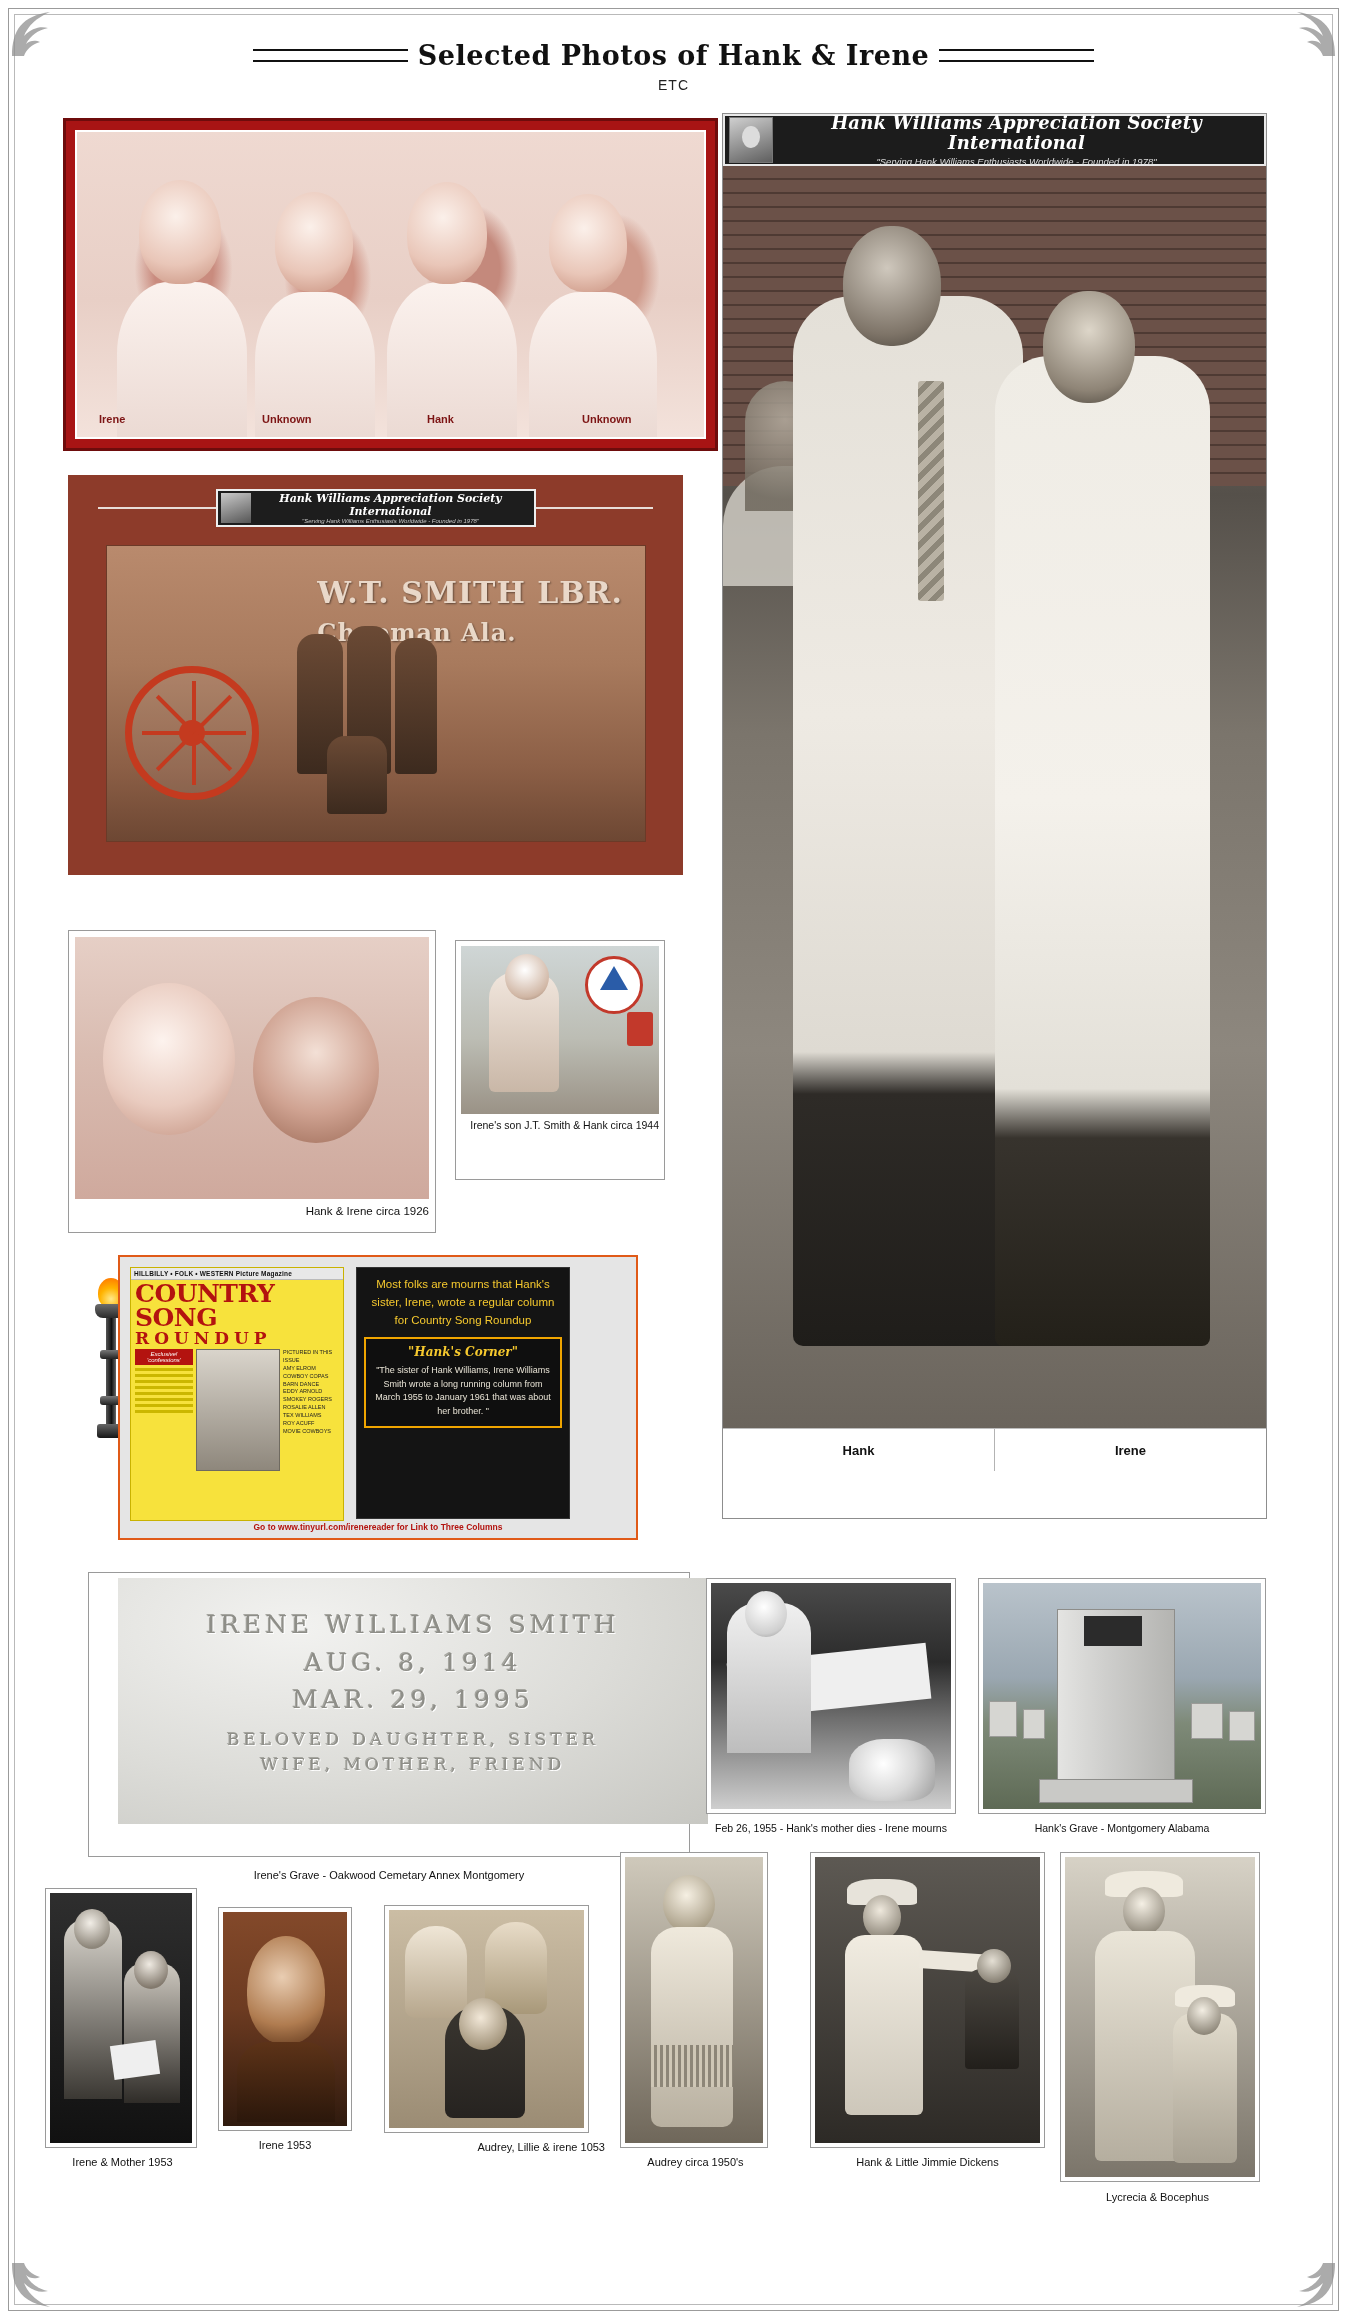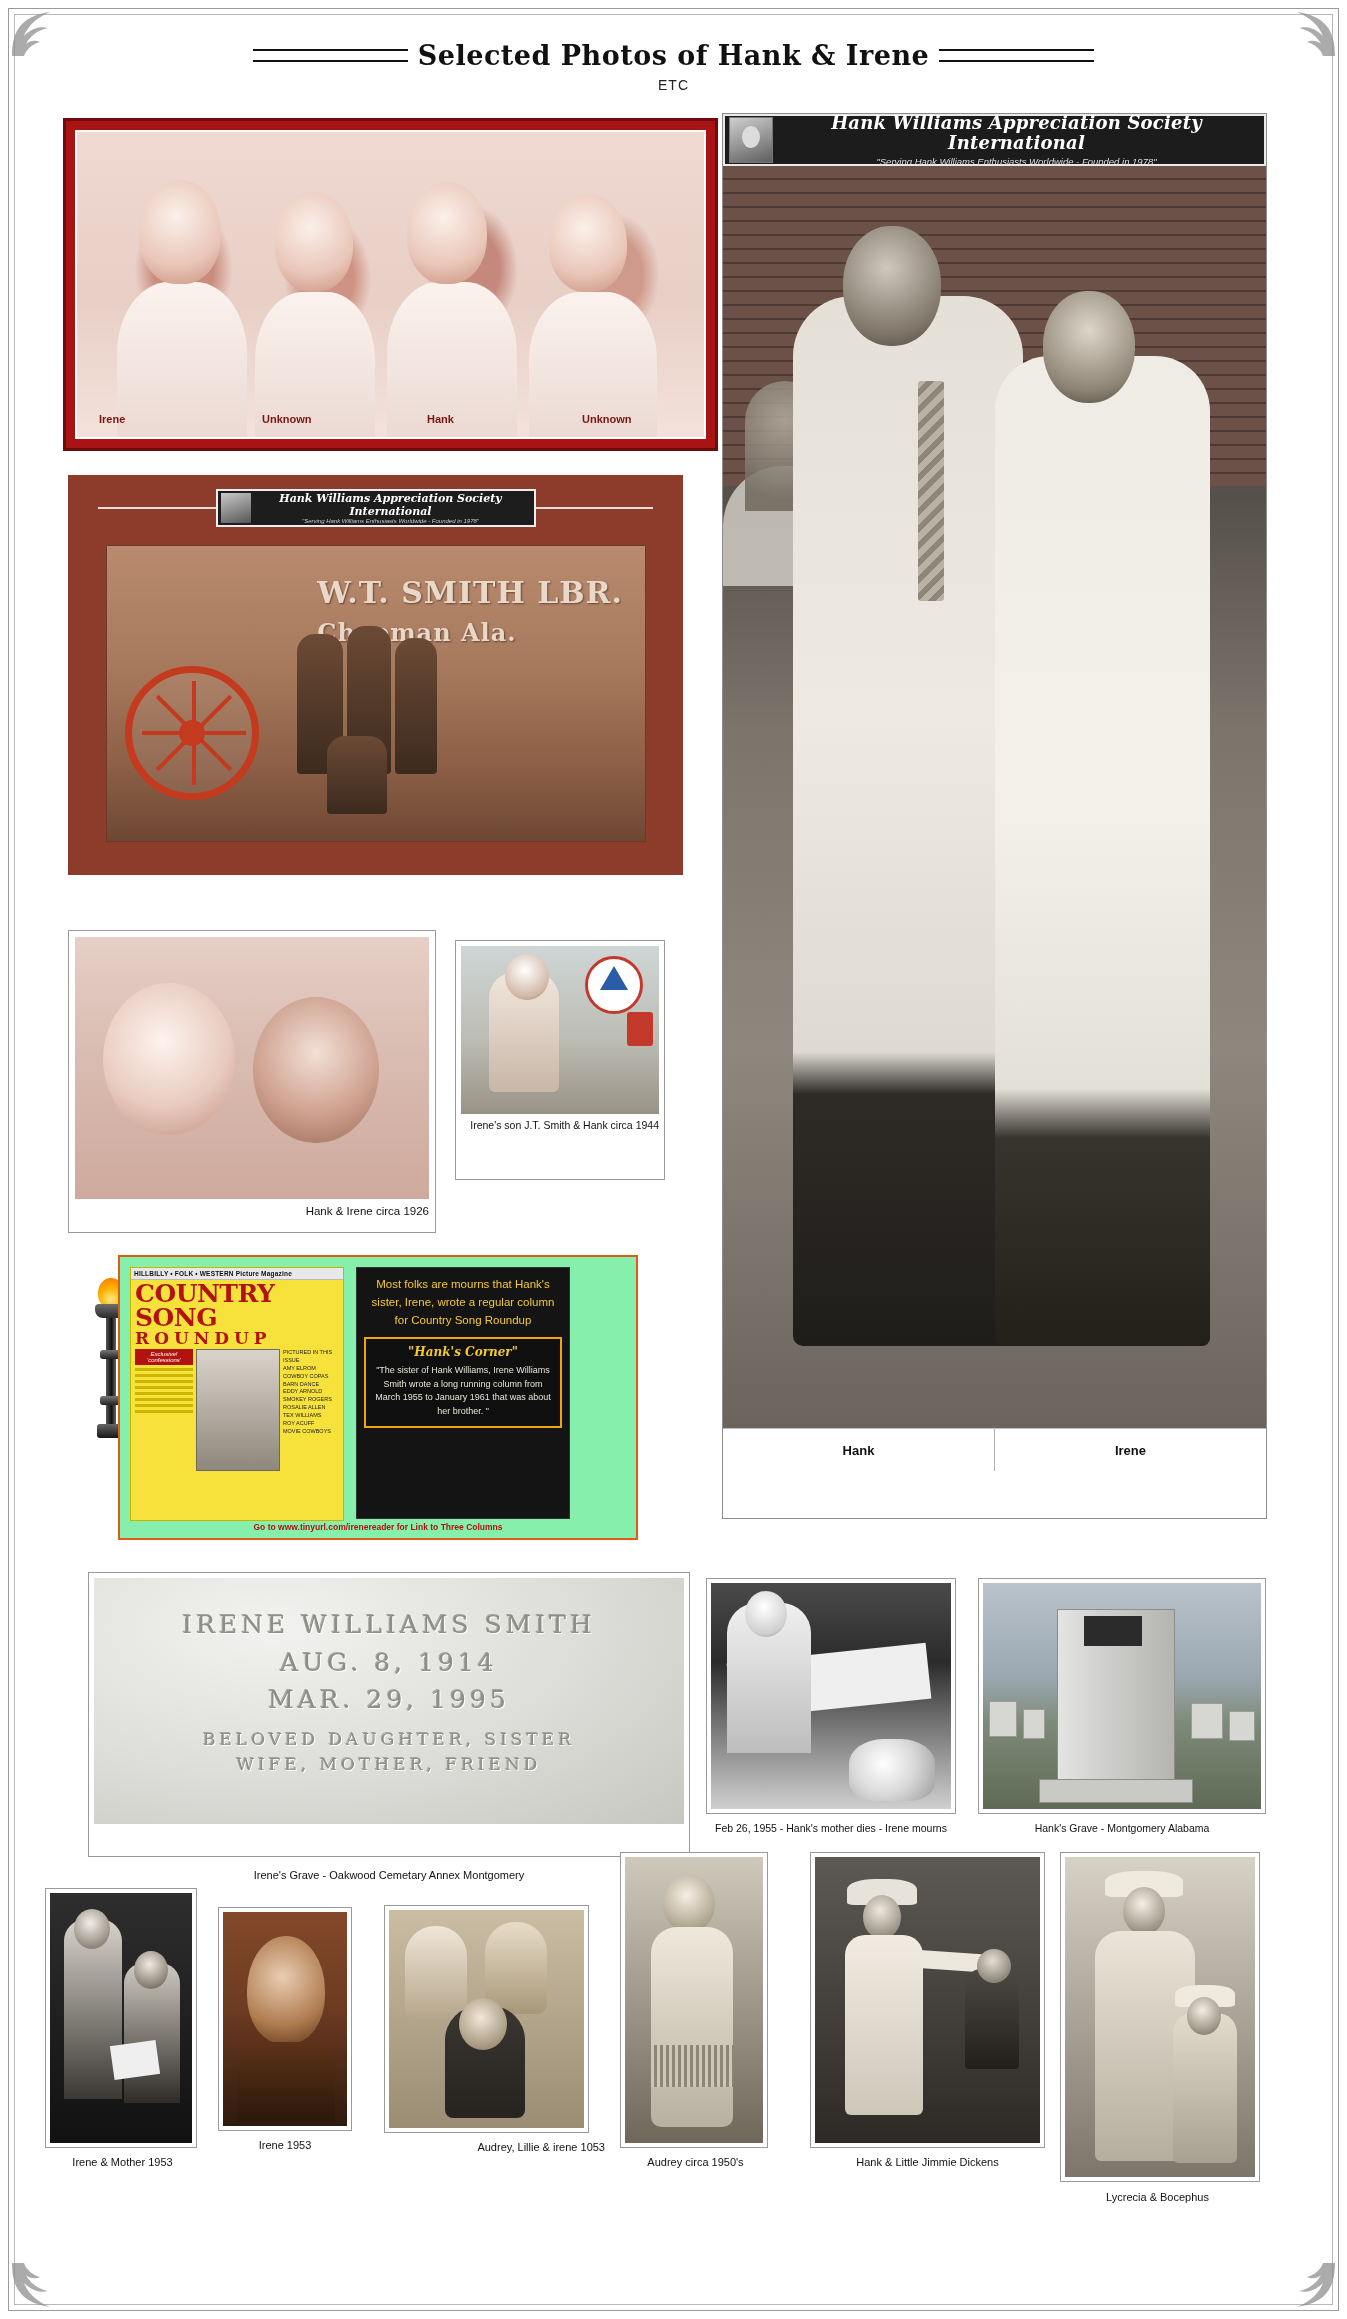--- a/index.html
+++ b/index.html
@@ -257,21 +257,21 @@
     position:absolute;left:44px;top:8px;width:44px;height:46px;border-radius:50%;
     background:radial-gradient(circle at 45% 35%,#fff,#d0b6a4 70%,#8b6f5c 100%);
   }
   .coke{
     position:absolute;right:6px;top:66px;width:26px;height:34px;background:#c2392b;border-radius:3px;
   }
 
   
   #collage-csr{
     left:118px;top:1255px;width:520px;height:285px;
-    background:#86efac;border:2px solid #e05a18;
+    background:#e5e5e5;border:2px solid #e05a18;
     padding:16px;
   }
   .csr-left{
     position:absolute;left:10px;top:10px;width:212px;height:252px;
     background:#f7e23c;border:1px solid #c9b200;overflow:hidden;
   }
   .csr-top{
     background:#e8e8e8;font-size:6.5px;font-weight:bold;color:#111;padding:2px 3px;
     letter-spacing:.2px;border-bottom:1px solid #bbb;
   }
@@ -334,20 +334,21 @@
 
   
   #photo-irene-grave{
     left:88px;top:1572px;width:602px;height:285px;
     background:#fff;border:1px solid #9a9a9a;padding:5px;
   }
   .stone{
     width:100%;height:246px;position:relative;overflow:hidden;
     background:
       radial-gradient(ellipse at 30% 20%, #f2f2f0 0%, #dcdcd8 55%, #c7c7c2 100%);
+    margin-left: 24px;
   }
   .stone-txt{
     position:absolute;left:0;right:0;top:28px;text-align:center;
     font-family:"DejaVu Serif",serif;color:#8e8e88;
     text-shadow:1px 1px 0 #fff, -1px -1px 0 #a6a6a0;
     letter-spacing:4px;line-height:1.5;
   }
   .stone-l1{font-size:25px;}
   .stone-l2{font-size:25px;}
   .stone-l3{font-size:25px;}

